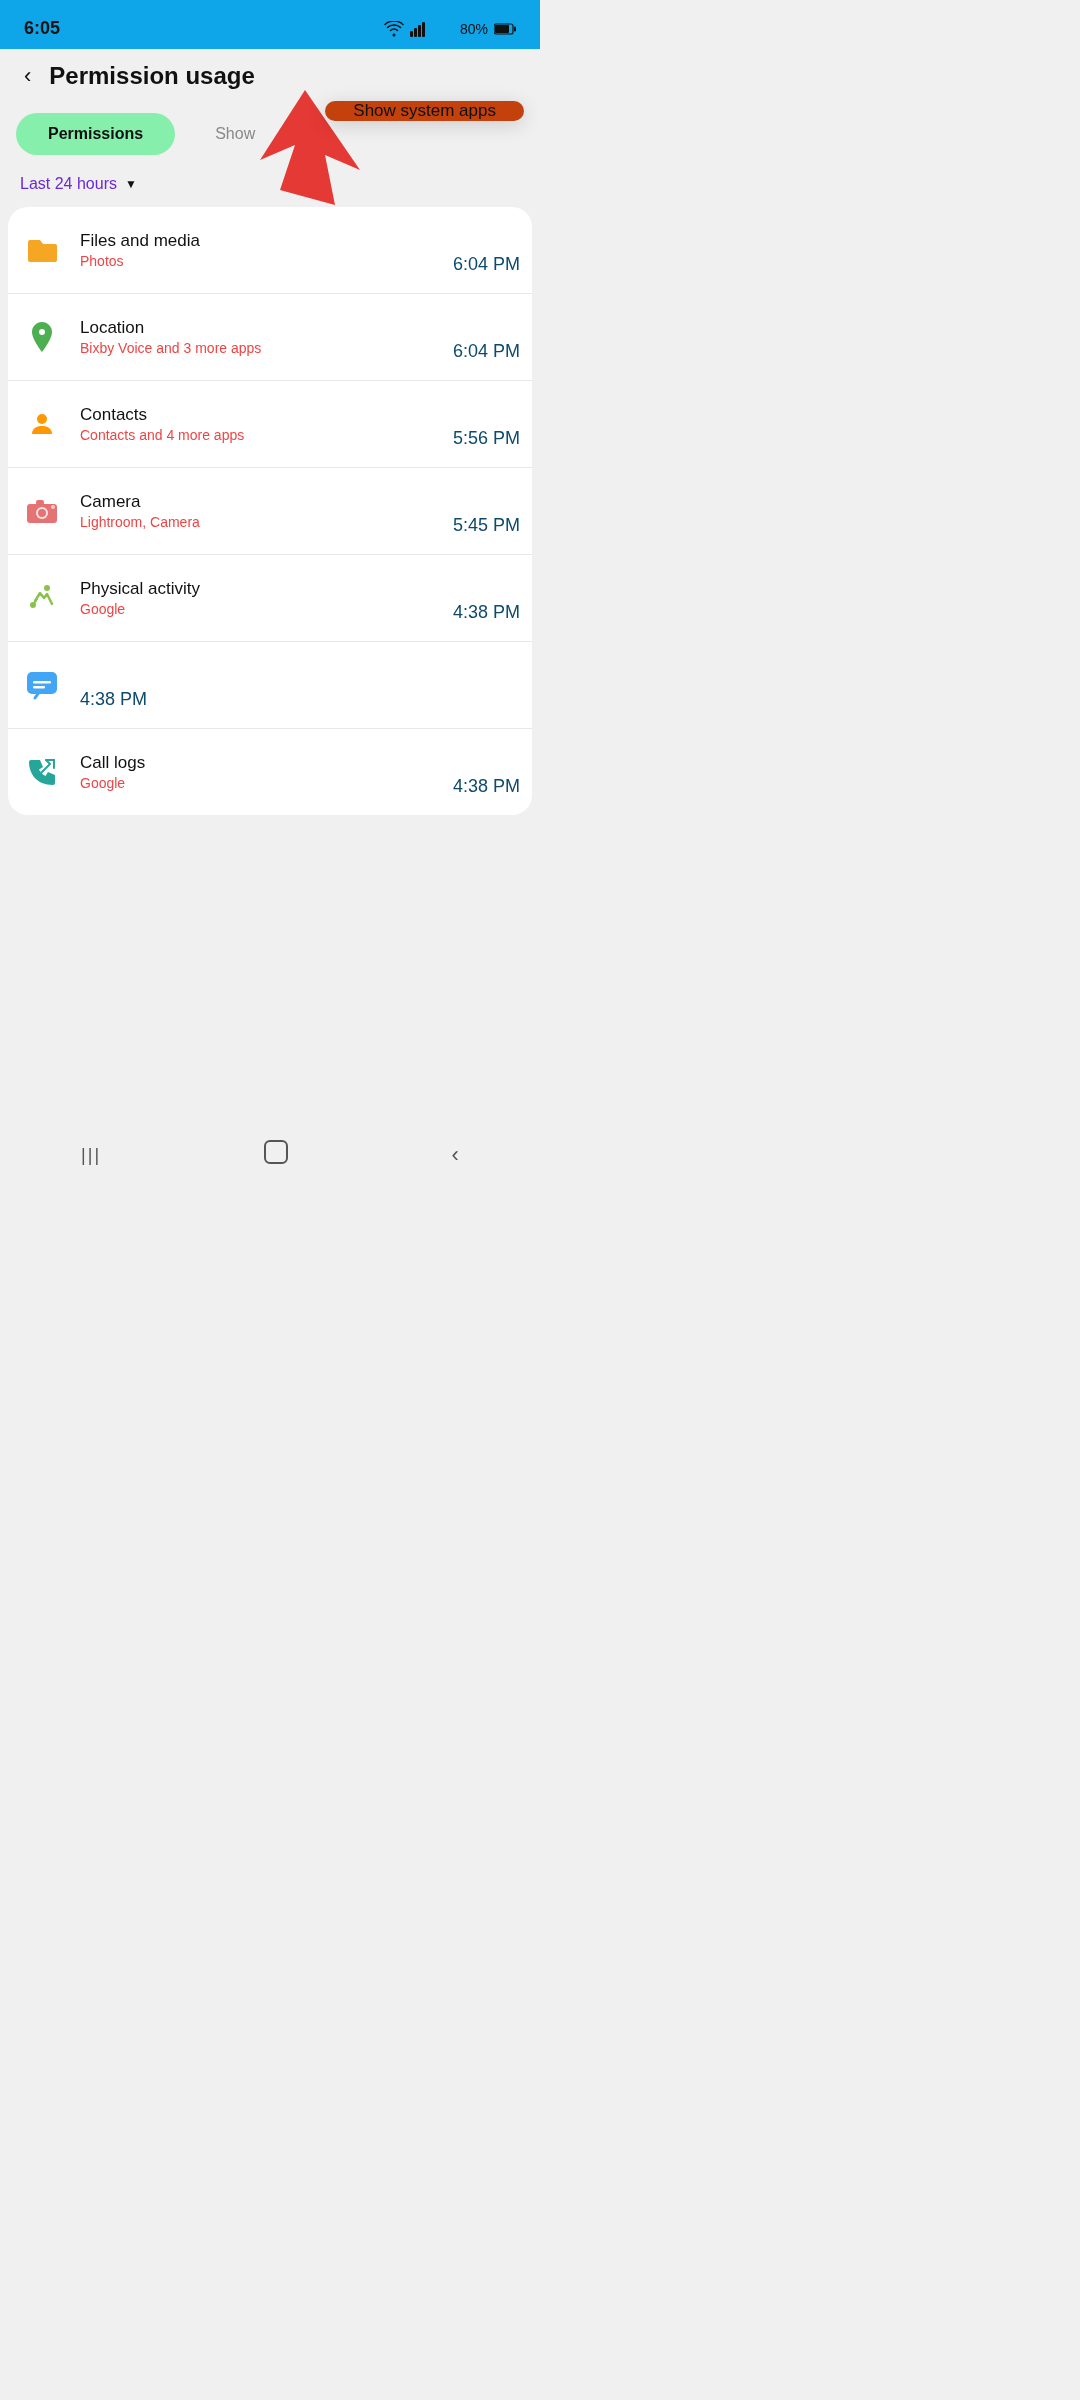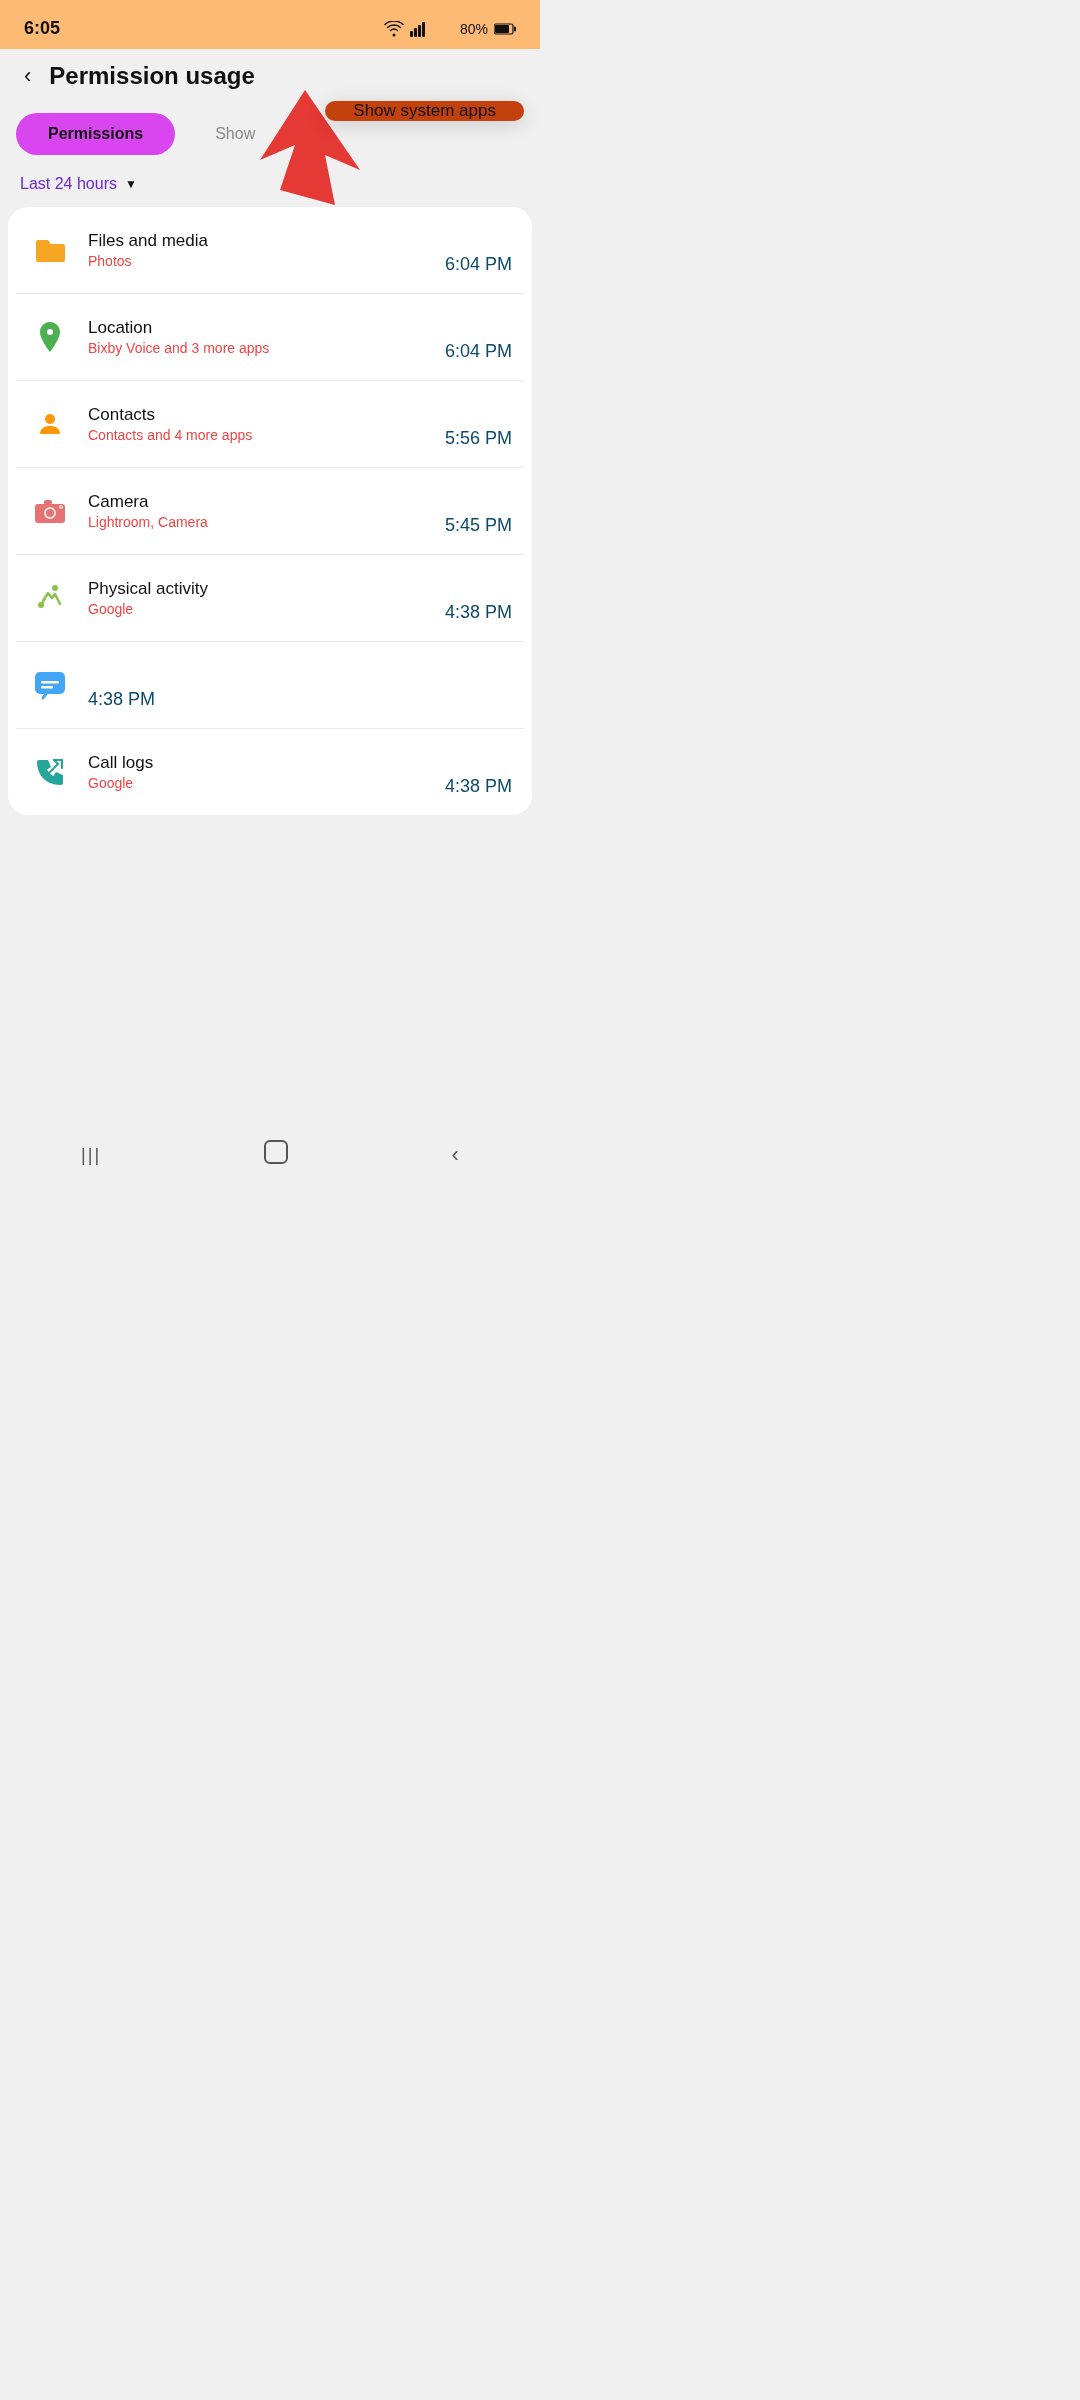--- a/index.html
+++ b/index.html
@@ -13,21 +13,21 @@
       position: relative;
       overflow: hidden;
     }
 
     
     .status-bar {
       display: flex;
       justify-content: space-between;
       align-items: center;
       padding: 18px 24px 10px 24px;
-      background: #fdba74;
+      background: #0ea5e9;
     }
     .status-time {
       font-size: 18px;
       font-weight: 600;
       color: #111;
     }
     .status-icons {
       display: flex;
       align-items: center;
       gap: 6px;
@@ -94,21 +94,21 @@
       gap: 8px;
     }
     .tab {
       padding: 12px 32px;
       border-radius: 30px;
       font-size: 16px;
       font-weight: 500;
       cursor: pointer;
     }
     .tab.active {
-      background: #d946ef;
+      background: #86efac;
       font-weight: 700;
       color: #111;
     }
     .tab.inactive {
       background: transparent;
       color: #888;
     }
 
     
     .time-filter {
@@ -125,21 +125,21 @@
     .time-filter-arrow {
       font-size: 12px;
       color: #111;
     }
 
     
     .list-container {
       background: white;
       border-radius: 20px;
       margin: 0 8px;
-      padding: 0 8px;
+      padding: 0 0;
       overflow: hidden;
     }
 
     
     .list-item {
       display: flex;
       align-items: center;
       padding: 18px 12px;
       border-bottom: 1px solid #e8e8e8;
       cursor: pointer;

